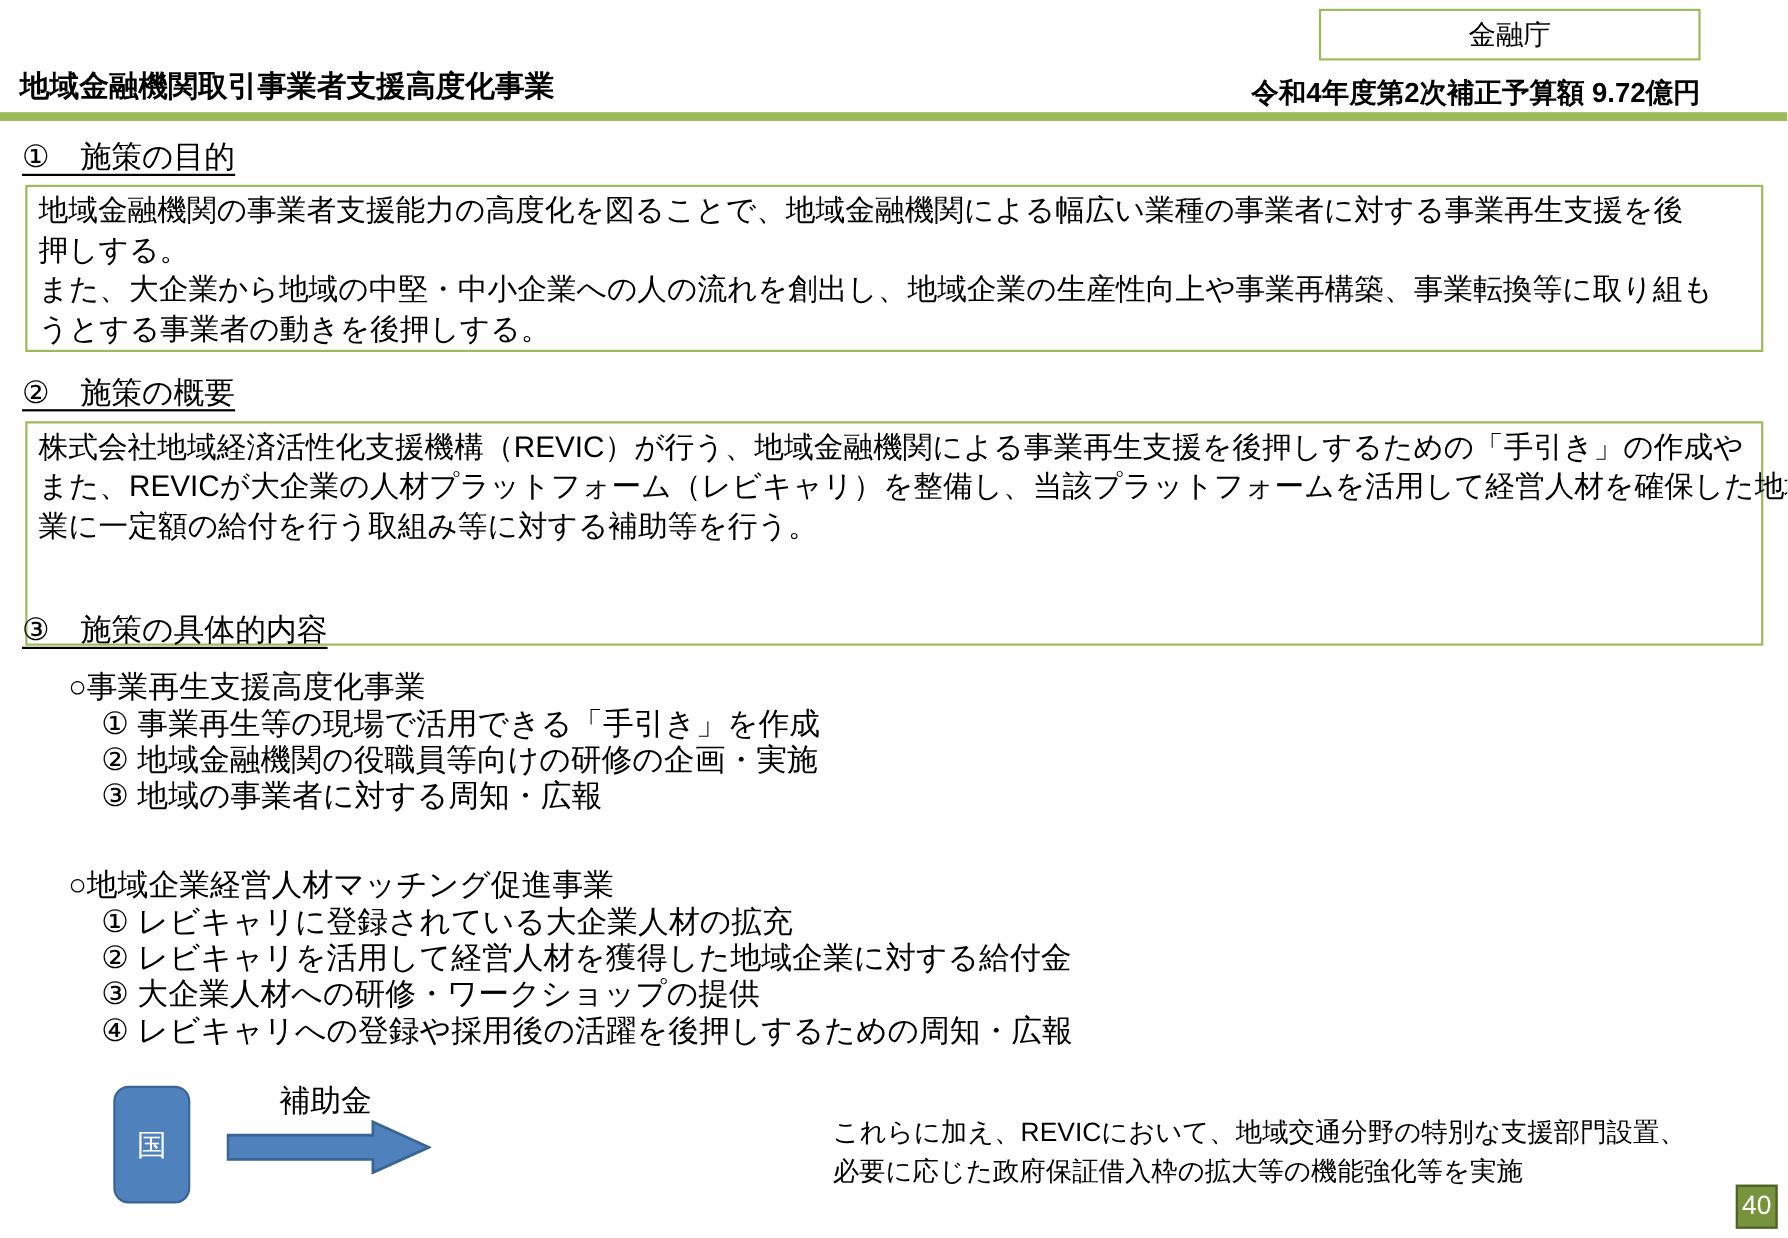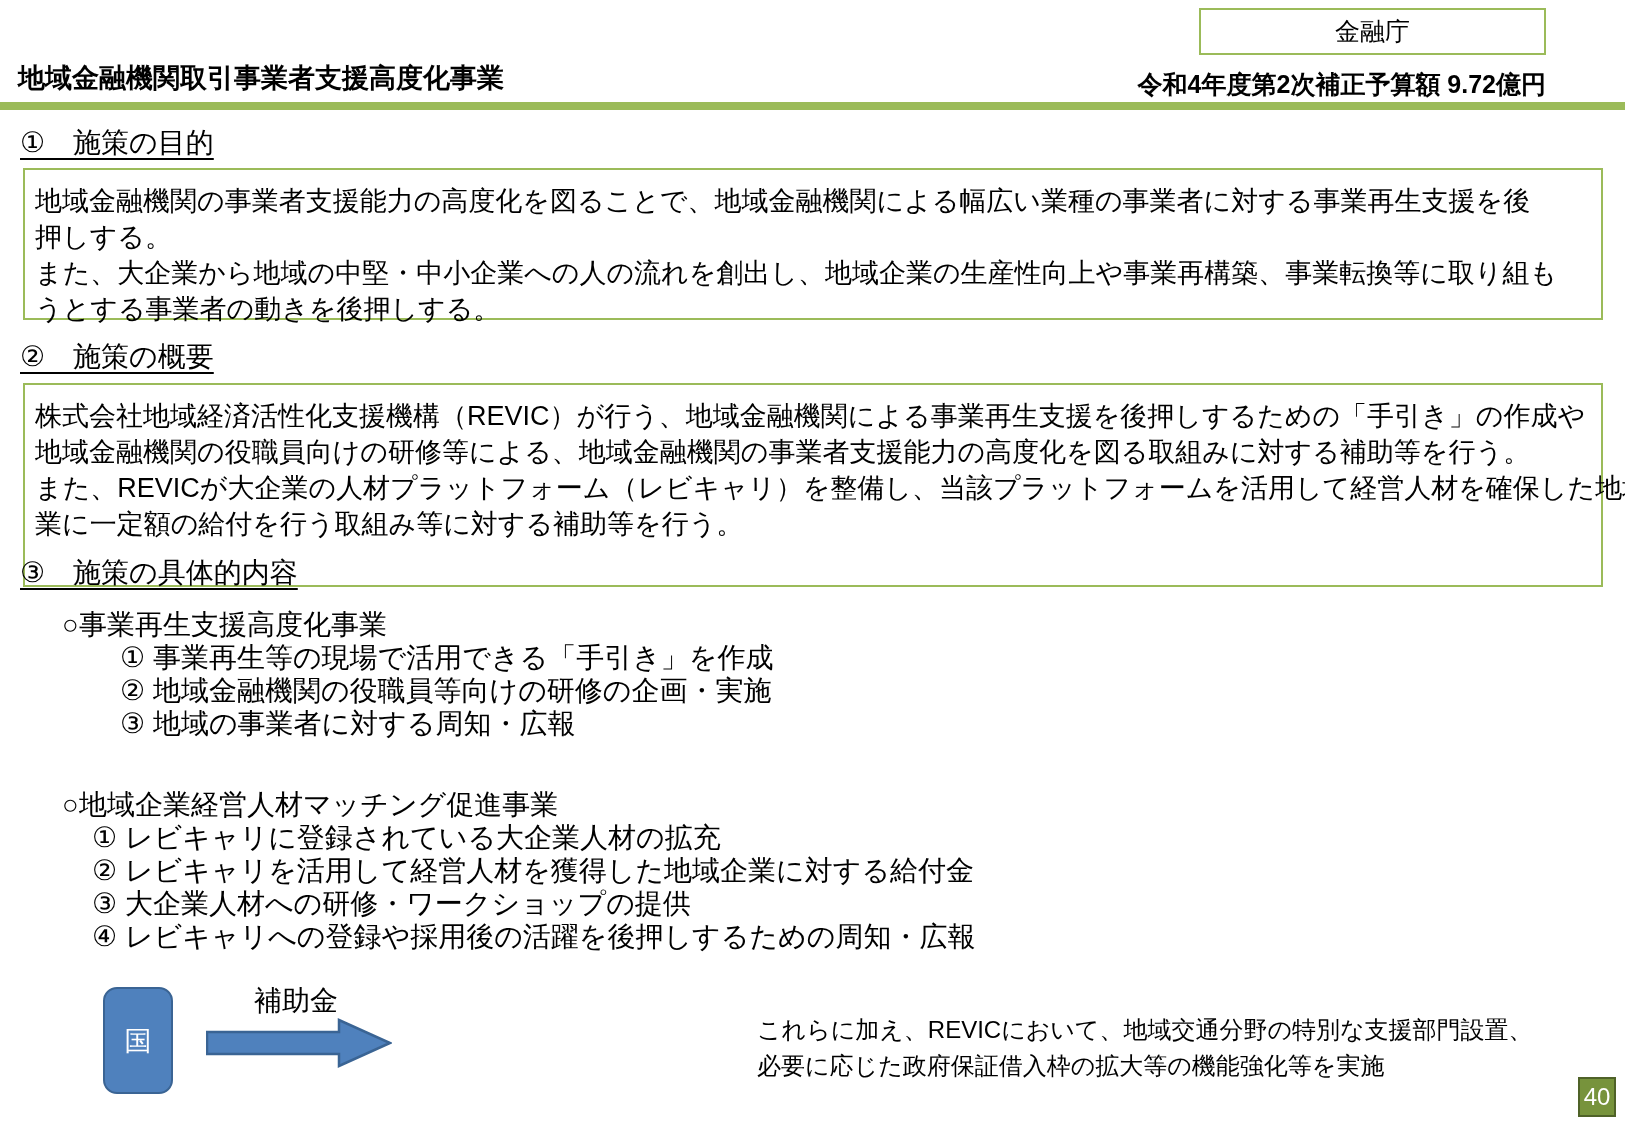--- a/index.html
+++ b/index.html
@@ -17,31 +17,31 @@
   .divider{position:absolute;left:0;top:102px;width:1625px;height:8px;background:var(--accent-green,#9BBB59);}
 
   .sec-heading{position:absolute;left:20px;font-size:28px;text-decoration:underline;text-underline-offset:6px;}
   #heading-purpose{top:124px;}
   #heading-overview{top:338px;}
   #heading-details{top:554px;text-decoration:underline;}
 
   .green-box{
     position:absolute;left:23px;width:1580px;box-sizing:border-box;
     border:2px solid var(--accent-green,#9BBB59);
-    padding:13px 10px;font-size:27px;line-height:36px;background:#fff;
+    padding:3px 10px;font-size:27px;line-height:36px;background:#fff;
   }
   #box-purpose{top:168px;height:152px;}
   #box-overview{top:383px;height:204px;}
   .green-box .line{white-space:nowrap;}
 
   .group-title{position:absolute;left:62px;font-size:28px;}
   #group1-title{top:606px;}
   #group2-title{top:786px;text-align:center;}
   .group-items{position:absolute;left:92px;font-size:28px;}
-  #group1-items{top:641px;margin-left:28px;}
+  #group1-items{top:641px;}
   #group2-items{top:821px;}
   .group-items .item{line-height:33px;white-space:nowrap;}
 
   .nation-box{
     position:absolute;left:103px;top:987px;width:70px;height:107px;box-sizing:border-box;
     background:var(--blue-fill,#4F81BD);border:2px solid var(--blue-border,#3A6494);border-radius:14px;
     display:flex;align-items:center;justify-content:center;color:#fff;font-size:27px;
   }
   .arrow-label{position:absolute;left:206px;top:982px;width:180px;text-align:center;font-size:28px;}
   .arrow-svg{position:absolute;left:206px;top:1018px;}
@@ -81,21 +81,20 @@
   <div class="green-box" id="box-purpose">
     <div class="line">地域金融機関の事業者支援能力の高度化を図ることで、地域金融機関による幅広い業種の事業者に対する事業再生支援を後</div>
     <div class="line">押しする。</div>
     <div class="line">また、大企業から地域の中堅・中小企業への人の流れを創出し、地域企業の生産性向上や事業再構築、事業転換等に取り組も</div>
     <div class="line">うとする事業者の動きを後押しする。</div>
   </div>
 
   <div class="sec-heading" id="heading-overview">②　施策の概要</div>
   <div class="green-box" id="box-overview">
     <div class="line">株式会社地域経済活性化支援機構（REVIC）が行う、地域金融機関による事業再生支援を後押しするための「手引き」の作成や</div>
-    <div class="line">地域金融機関の役職員向けの研修等による、地域金融機関の事業者支援能力の高度化を図る取組みに対する補助等を行う。</div>
     <div class="line">また、REVICが大企業の人材プラットフォーム（レビキャリ）を整備し、当該プラットフォームを活用して経営人材を確保した地域企</div>
     <div class="line">業に一定額の給付を行う取組み等に対する補助等を行う。</div>
   </div>
 
   <div class="sec-heading" id="heading-details">③　施策の具体的内容</div>
 
   <div class="group-title" id="group1-title">○事業再生支援高度化事業</div>
   <div class="group-items" id="group1-items">
     <div class="item">① 事業再生等の現場で活用できる「手引き」を作成</div>
     <div class="item">② 地域金融機関の役職員等向けの研修の企画・実施</div>

